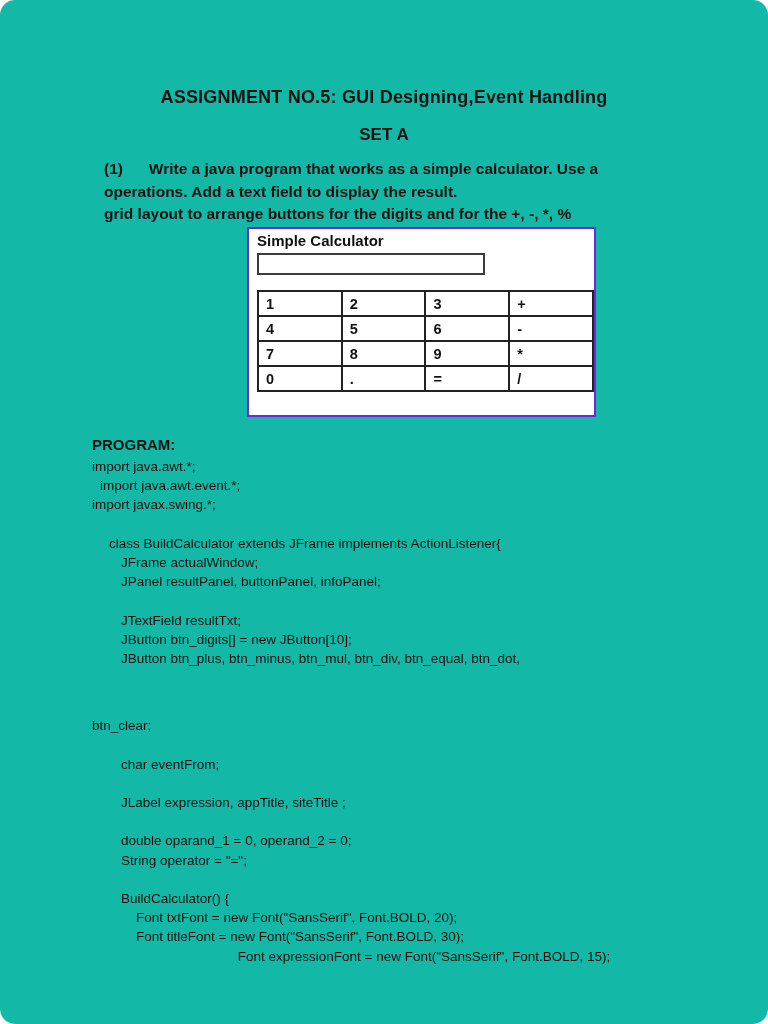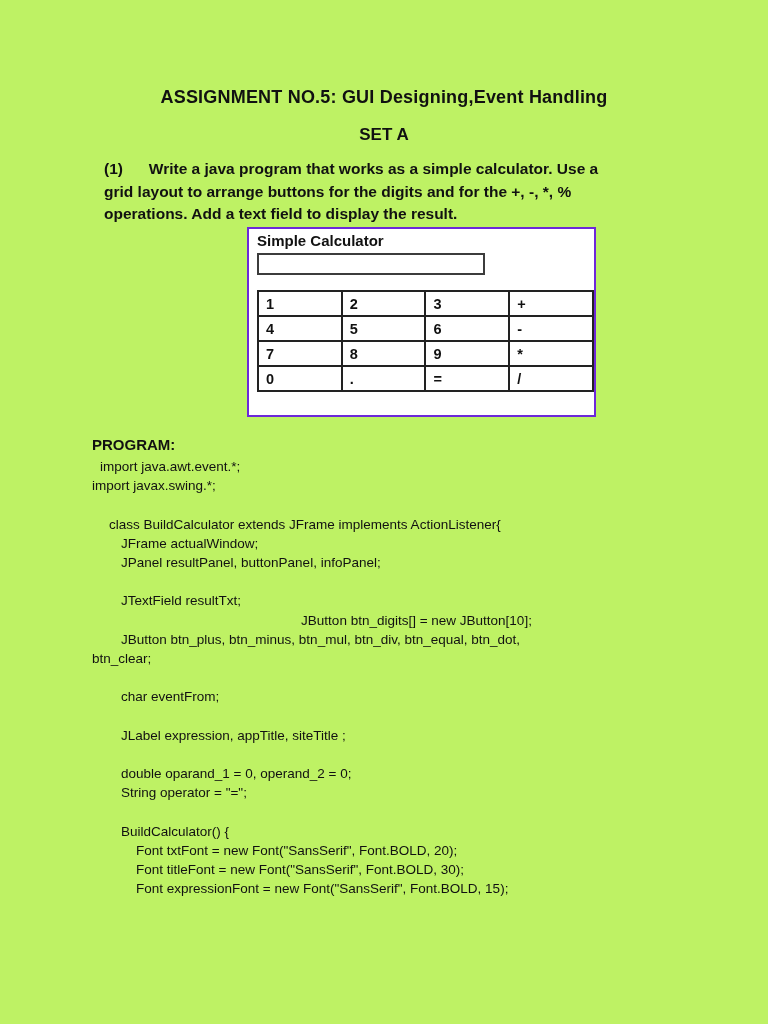--- a/index.html
+++ b/index.html
@@ -1,23 +1,24 @@
 <!DOCTYPE html>
 <html><head>
 <meta charset="utf-8">
 <style>
   html, body { margin: 0; padding: 0; background: #ffffff; }
   .page {
     position: relative;
     width: 768px;
     height: 1024px;
-    background: #bef264;
+    background: #14b8a6;
     font-family: "Liberation Sans", sans-serif;
     color: #111;
     overflow: hidden;
+    border-radius: 15px;
   }
   .doc-title {
     position: absolute;
     top: 87px; left: 0;
     width: 100%;
     text-align: center;
     font-size: 18px;
     font-weight: bold;
     margin: 0;
     letter-spacing: 0.2px;
@@ -99,22 +100,22 @@
 <body>
 
 <div class="page">
 
   <h1 class="doc-title">ASSIGNMENT NO.5: GUI Designing,Event Handling</h1>
 
   <h2 class="set-title">SET A</h2>
 
   <div class="question">
     <div class="q-line">(1)      Write a java program that works as a simple calculator. Use a</div>
+    <div class="q-line">operations. Add a text field to display the result.</div>
     <div class="q-line">grid layout to arrange buttons for the digits and for the +, -, *, %</div>
-    <div class="q-line">operations. Add a text field to display the result.</div>
   </div>
 
   <div class="calc-figure">
     <div class="calc-title">Simple Calculator</div>
     <div class="calc-display"></div>
     <table class="calc-grid">
       <tbody id="calc-grid-body">
           <tr>
             <td>1</td>
             <td>2</td>
@@ -139,38 +140,39 @@
             <td>=</td>
             <td>/</td>
           </tr>
         </tbody>
     </table>
   </div>
 
   <div class="program-heading">PROGRAM:</div>
 
   <div class="code-block" id="code-block">
+      <div class="code-line" style="padding-left: 0px;">import java.awt.*;</div>
       <div class="code-line" style="padding-left: 0px; margin-left: 8px;">import java.awt.event.*;</div>
       <div class="code-line" style="padding-left: 0px;">import javax.swing.*;</div>
       <div class="code-line" style="padding-left: 0px;"></div>
       <div class="code-line" style="padding-left: 0px; margin-left: 17px;">class BuildCalculator extends JFrame implements ActionListener{</div>
       <div class="code-line" style="padding-left: 29px;">JFrame actualWindow;</div>
       <div class="code-line" style="padding-left: 29px;">JPanel resultPanel, buttonPanel, infoPanel;</div>
       <div class="code-line" style="padding-left: 0px;"></div>
       <div class="code-line" style="padding-left: 29px;">JTextField resultTxt;</div>
-      <div class="code-line" style="padding-left: 29px; text-align: center;">JButton btn_digits[] = new JButton[10];</div>
+      <div class="code-line" style="padding-left: 29px;">JButton btn_digits[] = new JButton[10];</div>
       <div class="code-line" style="padding-left: 29px;">JButton btn_plus, btn_minus, btn_mul, btn_div, btn_equal, btn_dot,</div>
-      <div class="code-line" style="padding-left: 0px;">btn_clear;</div>
+      <div class="code-line" style="padding-left: 0px; margin-top: 48px;">btn_clear;</div>
       <div class="code-line" style="padding-left: 0px;"></div>
       <div class="code-line" style="padding-left: 29px;">char eventFrom;</div>
       <div class="code-line" style="padding-left: 0px;"></div>
       <div class="code-line" style="padding-left: 29px;">JLabel expression, appTitle, siteTitle ;</div>
       <div class="code-line" style="padding-left: 0px;"></div>
       <div class="code-line" style="padding-left: 29px;">double oparand_1 = 0, operand_2 = 0;</div>
       <div class="code-line" style="padding-left: 29px;">String operator = "=";</div>
       <div class="code-line" style="padding-left: 0px;"></div>
       <div class="code-line" style="padding-left: 29px;">BuildCalculator() {</div>
       <div class="code-line" style="padding-left: 44px;">Font txtFont = new Font("SansSerif", Font.BOLD, 20);</div>
       <div class="code-line" style="padding-left: 44px;">Font titleFont = new Font("SansSerif", Font.BOLD, 30);</div>
-      <div class="code-line" style="padding-left: 44px;">Font expressionFont = new Font("SansSerif", Font.BOLD, 15);</div>
+      <div class="code-line" style="padding-left: 44px; text-align: center;">Font expressionFont = new Font("SansSerif", Font.BOLD, 15);</div>
     </div>
 
 </div>
 
 </body></html>

